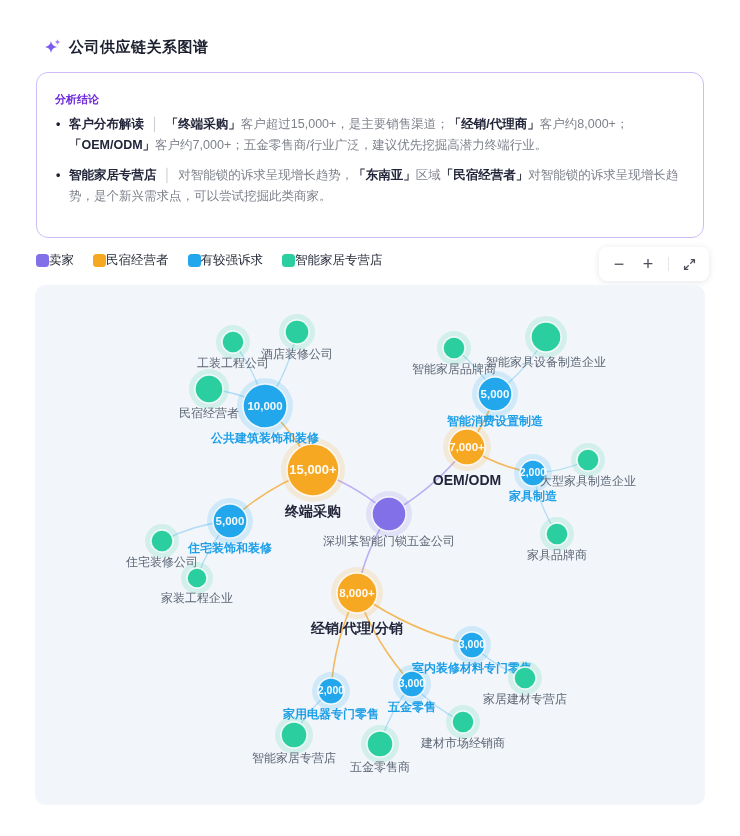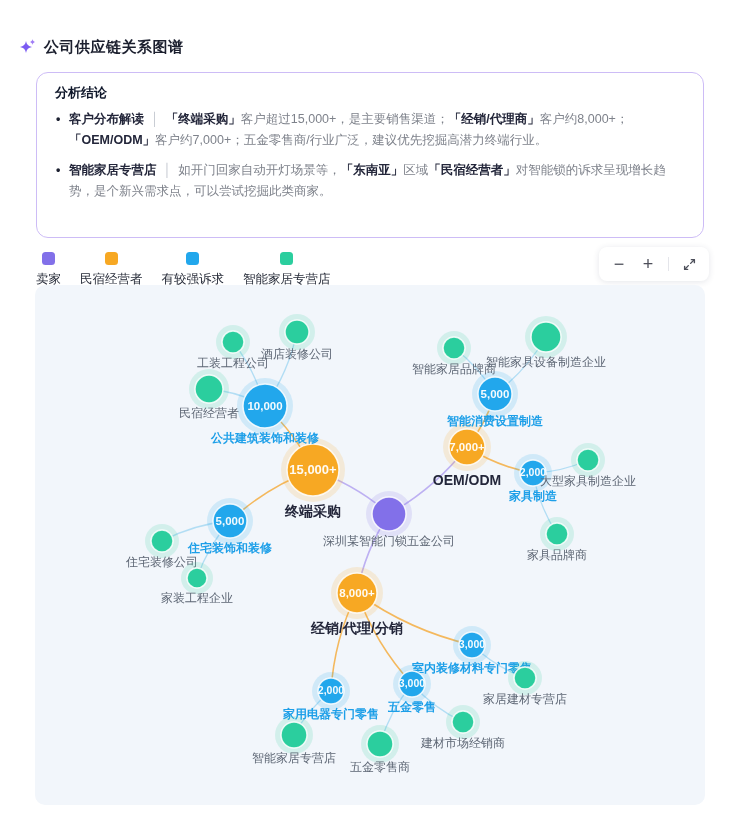--- a/index.html
+++ b/index.html
@@ -4,42 +4,42 @@
 <style>
   html,body{margin:0;padding:0;background:#ffffff;}
   body{
     width:740px;height:836px;position:relative;overflow:hidden;
     font-family:"Liberation Sans","DejaVu Sans",sans-serif;
     -webkit-font-smoothing:antialiased;
   }
   .card{position:absolute;inset:0;background:#fff;border-radius:18px;overflow:hidden;}
 
   
-  .hdr{position:absolute;left:19px;top:38px;display:flex;align-items:flex-start;gap:7px;}
+  .hdr{position:absolute;left:44px;top:38px;display:flex;align-items:flex-start;gap:7px;}
   .hdr .ttl{font-size:15px;font-weight:700;color:#1b1f2e;letter-spacing:.5px;}
 
   
   .abox{
     position:absolute;left:36px;top:72px;width:668px;height:166px;box-sizing:border-box;
     border:1px solid #CDBCF6;border-radius:12px;background:#fff;
     padding:11px 18px 0 18px;
   }
-  .abox .atitle{font-size:13px;font-weight:700;color:#0f172a;margin:0 0 7px 0;}
+  .abox .atitle{font-size:11px;font-weight:700;color:#6d28d9;margin:8px 0 7px 0;}
   .abox ul{list-style:none;margin:0;padding:0;}
   .abox li{
     position:relative;padding-left:14px;margin-bottom:9px;
     font-size:12.5px;line-height:21px;color:#7e828b;
   }
   .abox li::before{content:"•";position:absolute;left:1px;top:0;color:#1c2030;font-weight:700;}
   .abox .bt{font-weight:700;color:#23263a;margin-top:12px;}
   .abox .sep{color:#c4c8d0;margin:0 7px;font-weight:400;}
 
   
   .legend{position:absolute;left:36px;top:252px;display:flex;align-items:center;gap:19px;}
-  .litem{display:flex;align-items:center;gap:6px;flex-direction:column;}
+  .litem{display:flex;align-items:center;}
   .lsw{width:13px;height:13px;border-radius:3.5px;}
   .llab{font-size:12.5px;color:#262b38;}
 
   
   .ctrls{
     position:absolute;right:31px;top:247px;height:34px;background:#fff;border-radius:8px;
     box-shadow:0 1px 6px rgba(40,50,80,.12);display:flex;align-items:center;
     padding:0 11px;gap:11px;
   }
   .cbtn{
@@ -68,21 +68,21 @@
       <path d="M7 3 C7.4 6.4 9.6 8.6 13 9 C9.6 9.4 7.4 11.6 7 15 C6.6 11.6 4.4 9.4 1 9 C4.4 8.6 6.6 6.4 7 3 Z" fill="#7B5BF2"></path>
       <path d="M13.5 1 C13.7 2.7 14.8 3.8 16.5 4 C14.8 4.2 13.7 5.3 13.5 7 C13.3 5.3 12.2 4.2 10.5 4 C12.2 3.8 13.3 2.7 13.5 1 Z" fill="#9F7BF5"></path>
     </svg>
     <span class="ttl">公司供应链关系图谱</span>
   </div>
 
   <div class="abox">
     <div class="atitle">分析结论</div>
     <ul id="analysis-list">
         <li><span class="bt">客户分布解读</span><span class="sep">│</span><span class="bt">「终端采购」</span><span>客户超过15,000+，是主要销售渠道；</span><span class="bt">「经销/代理商」</span><span>客户约8,000+；</span><span class="bt">「OEM/ODM」</span><span>客户约7,000+；五金零售商/行业广泛，建议优先挖掘高潜力终端行业。</span></li>
-        <li><span class="bt">智能家居专营店</span><span class="sep">│</span><span>如开门回家自动开灯场景等，</span><span class="bt">「东南亚」</span><span>区域</span><span class="bt">「民宿经营者」</span><span>对智能锁的诉求呈现增长趋势，是个新兴需求点，可以尝试挖掘此类商家。</span></li>
+        <li><span class="bt">智能家居专营店</span><span class="sep">│</span><span>对智能锁的诉求呈现增长趋势，</span><span class="bt">「东南亚」</span><span>区域</span><span class="bt">「民宿经营者」</span><span>对智能锁的诉求呈现增长趋势，是个新兴需求点，可以尝试挖掘此类商家。</span></li>
       </ul>
   </div>
 
   <div class="legend" id="legend">
       <div class="litem">
         <span class="lsw" style="background: rgb(130, 112, 233);"></span>
         <span class="llab">卖家</span>
       </div>
       <div class="litem">
         <span class="lsw" style="background: rgb(247, 168, 35);"></span>

